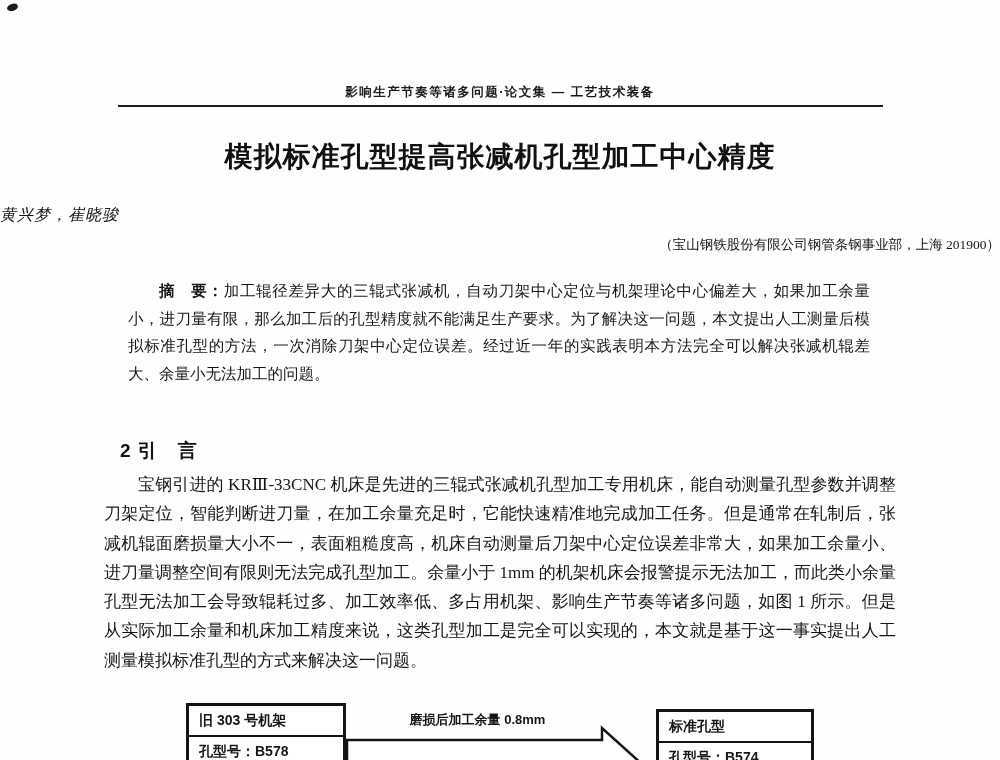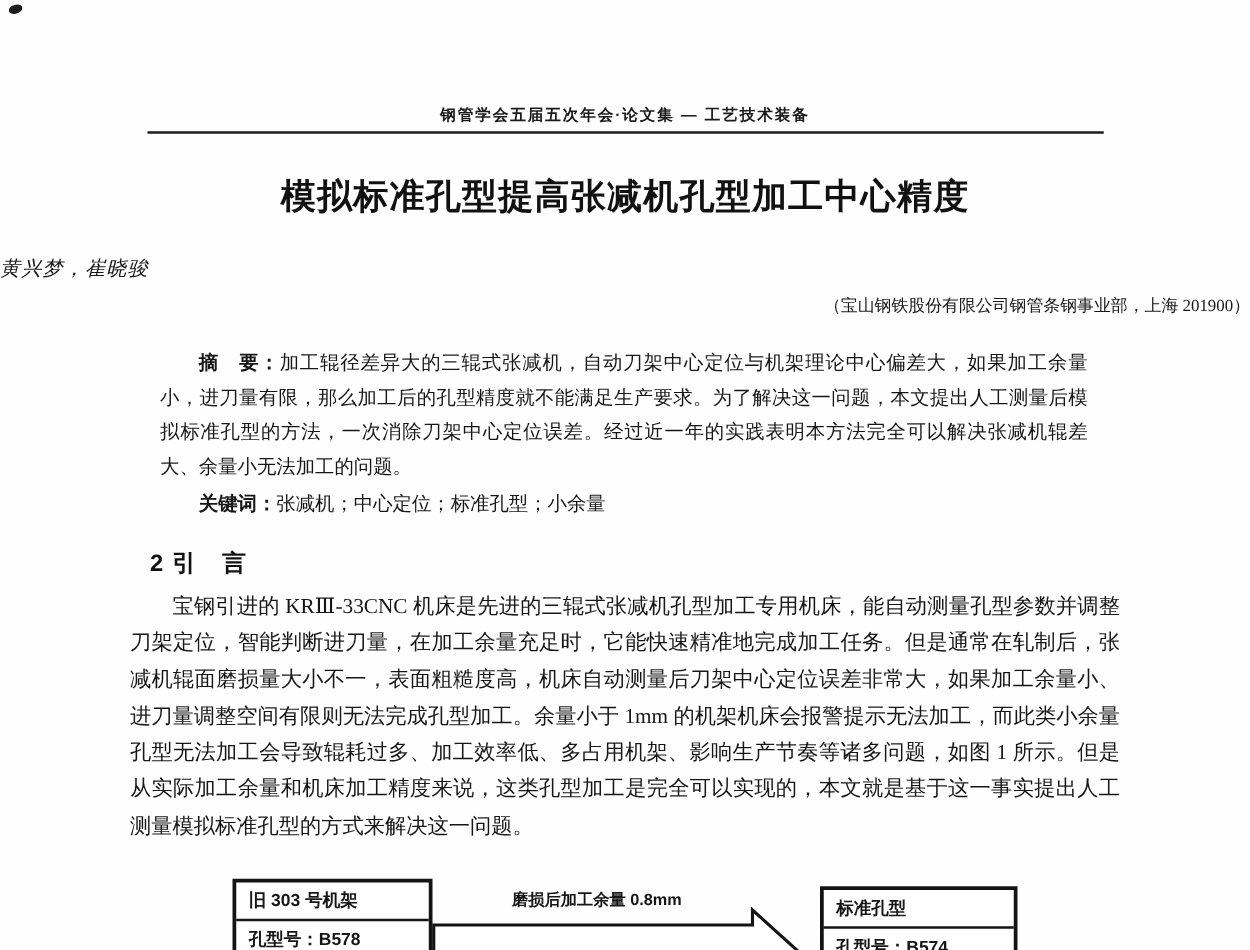--- a/index.html
+++ b/index.html
@@ -139,32 +139,31 @@
     width: 315px; height: 90px;
   }
 </style>
 </head>
 <body>
 
 <div class="page">
 
   <div class="scan-artifact"></div>
 
-  <div class="running-head-text">钢管学会五届五次年会·论文集 — 工艺技术装备</div>
+  <div class="running-head-text">影响生产节奏等诸多问题·论文集 — 工艺技术装备</div>
   <div class="running-head-rule"></div>
 
   <h1 class="paper-title">模拟标准孔型提高张减机孔型加工中心精度</h1>
 
   <div class="authors">黄兴梦，崔晓骏</div>
 
   <div class="affiliation">（宝山钢铁股份有限公司钢管条钢事业部，上海 201900）</div>
 
   <p class="abstract"><span class="label">摘　要：</span><span>加工辊径差异大的三辊式张减机，自动刀架中心定位与机架理论中心偏差大，如果加工余量小，进刀量有限，那么加工后的孔型精度就不能满足生产要求。为了解决这一问题，本文提出人工测量后模拟标准孔型的方法，一次消除刀架中心定位误差。经过近一年的实践表明本方法完全可以解决张减机辊差大、余量小无法加工的问题。</span></p>
 
-  <p class="keywords"><span class="label">关键词：</span><span>张减机；中心定位；标准孔型；小余量</span></p>
 
   <h2 class="section-heading">2 引　言</h2>
 
   <p class="body-text">宝钢引进的 KRⅢ-33CNC 机床是先进的三辊式张减机孔型加工专用机床，能自动测量孔型参数并调整刀架定位，智能判断进刀量，在加工余量充足时，它能快速精准地完成加工任务。但是通常在轧制后，张减机辊面磨损量大小不一，表面粗糙度高，机床自动测量后刀架中心定位误差非常大，如果加工余量小、进刀量调整空间有限则无法完成孔型加工。余量小于 1mm 的机架机床会报警提示无法加工，而此类小余量孔型无法加工会导致辊耗过多、加工效率低、多占用机架、影响生产节奏等诸多问题，如图 1 所示。但是从实际加工余量和机床加工精度来说，这类孔型加工是完全可以实现的，本文就是基于这一事实提出人工测量模拟标准孔型的方式来解决这一问题。</p>
 
   <div class="figure-region">
 
     <div class="fig-box fig-box-left">
       <div class="fig-box-title">旧 303 号机架</div>
       <div class="fig-box-sub">孔型号：B578</div>

